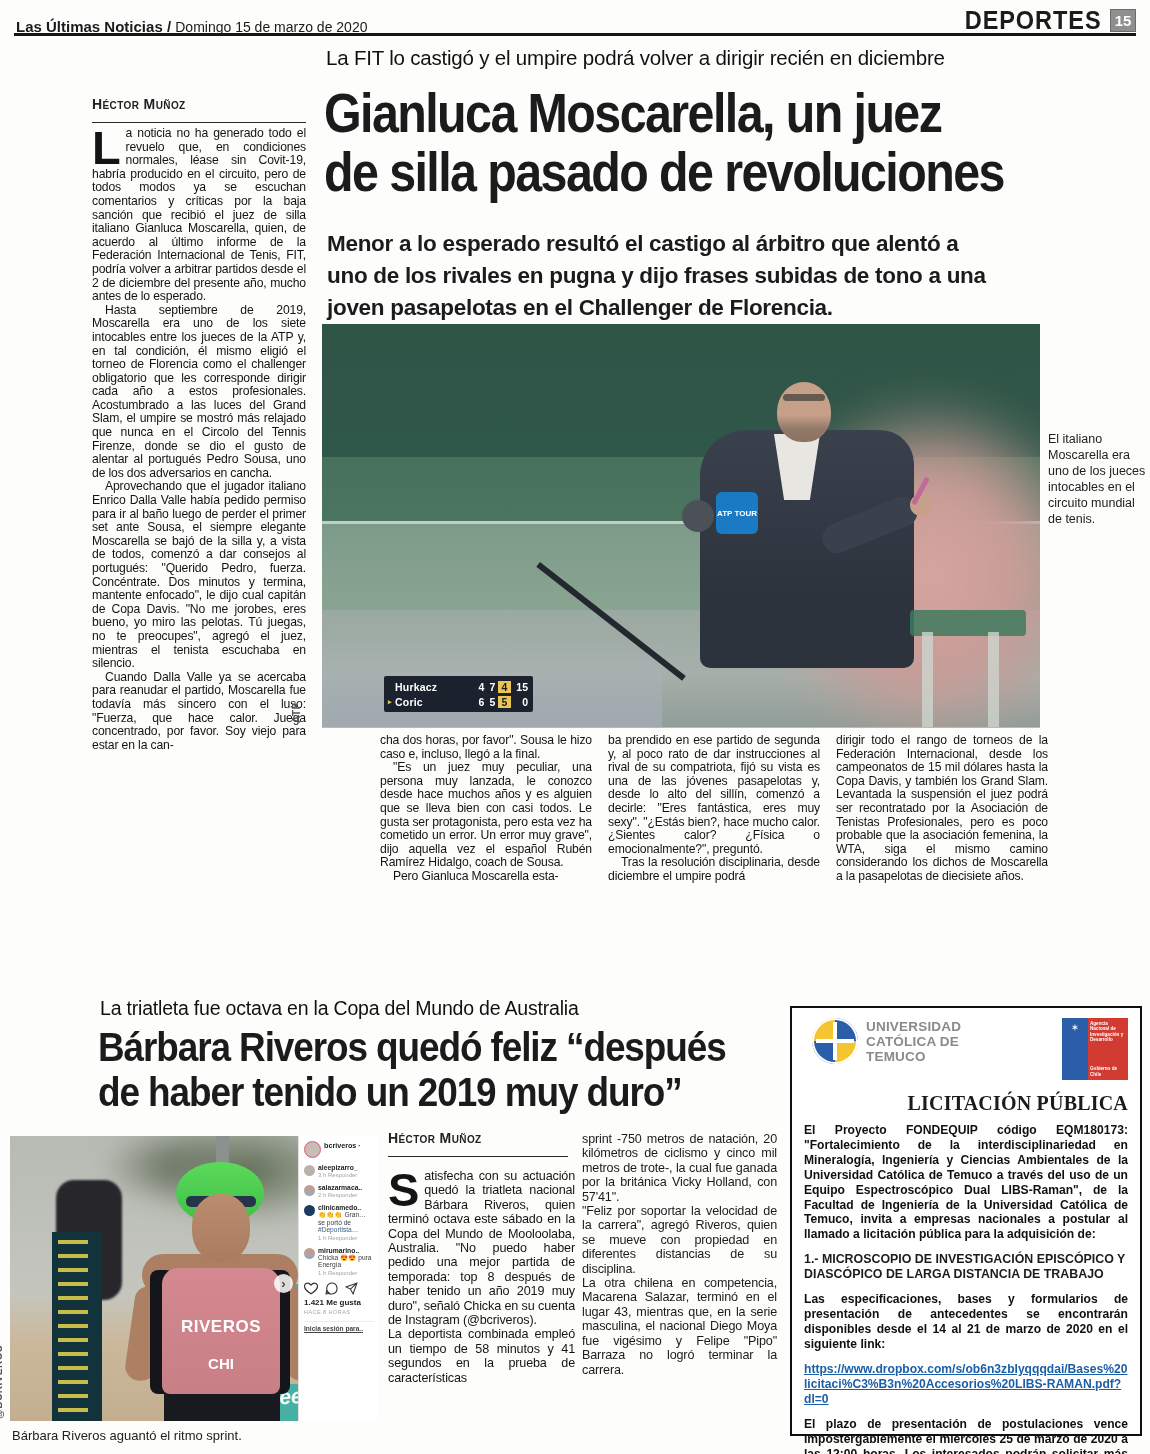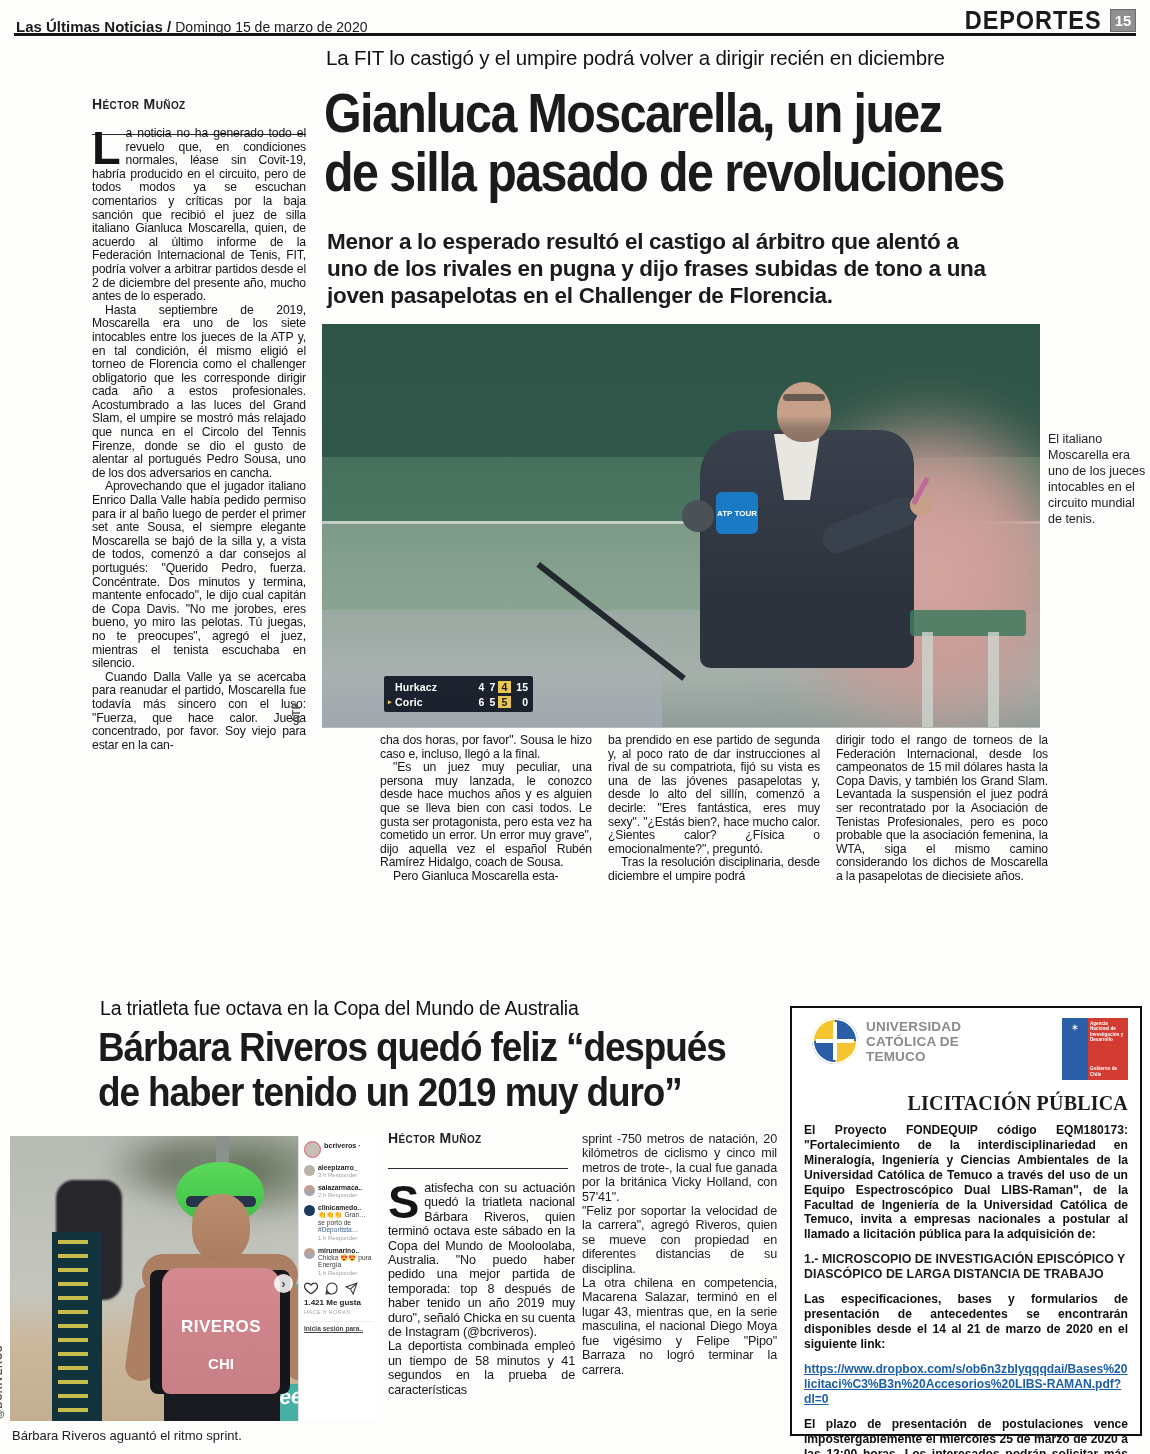--- a/index.html
+++ b/index.html
@@ -11,34 +11,34 @@
   .mh-left{font-size:15px;}
   .mh-paper{font-weight:bold;}
   .mh-date{font-weight:normal;font-size:14px;}
   .mh-right{display:flex;align-items:center;gap:8px;}
   .mh-section{font-weight:bold;font-size:25px;letter-spacing:1px;transform:scaleX(.94);transform-origin:right;}
   .mh-page{background:#8f8f8f;color:#fff;font-weight:bold;font-size:15px;width:24px;height:21px;display:flex;align-items:center;justify-content:center;border:1px solid #6b6b6b;}
   .rule-top{top:33px;left:14px;right:14px;height:3px;background:#161616;}
 
   
   .kicker{font-size:20.5px;letter-spacing:-.2px;color:#111;}
-  .byline{font-variant:small-caps;font-weight:bold;font-size:14px;letter-spacing:.4px;border-bottom:1.5px solid #2a2a2a;padding-bottom:22px;color:#222;}
+  .byline{font-variant:small-caps;font-weight:bold;font-size:14px;letter-spacing:.4px;border-bottom:1.5px solid #2a2a2a;padding-bottom:10px;color:#222;}
   .bodycol{font-size:12.2px;line-height:13.6px;text-align:justify;letter-spacing:-.15px;color:#141414;}
   .bodycol p{margin:0;text-indent:13px;}
   .bodycol p.first{text-indent:0;}
   .dropcap{float:left;font-weight:bold;font-size:47px;line-height:38px;padding:2px 5px 0 0;text-indent:0;}
   .caption{font-size:12.5px;line-height:16px;color:#222;}
   .photocredit{font-size:10px;font-weight:bold;color:#555;letter-spacing:.5px;transform:rotate(-90deg);transform-origin:left bottom;white-space:nowrap;}
 
   
   .a1-kicker{left:326px;top:46px;width:680px;}
   .a1-byline{left:92px;top:96px;width:214px;}
   .a1-leftcol{left:92px;top:127px;width:214px;height:818px;}
   .a1-h1{left:324px;top:84px;font-weight:bold;font-size:55px;line-height:59px;letter-spacing:-1.8px;white-space:nowrap;transform:scaleX(.88);transform-origin:left top;}
-  .a1-deck{left:327px;top:228px;width:660px;font-weight:bold;font-size:22.5px;line-height:27px;letter-spacing:-.3px;}
+  .a1-deck{left:327px;top:228px;width:660px;font-weight:bold;font-size:22.5px;line-height:32px;letter-spacing:-.3px;}
 
   .a1-photo{left:322px;top:324px;width:718px;height:403px;overflow:hidden;border-bottom:1px solid #b9b9b9;}
   .tp-bg{position:absolute;inset:0;background:linear-gradient(180deg,#2e5446 0%,#30584a 33%,#47715c 33%,#4a7560 49%,#7d9a88 49%,#8aa492 71%,#9aa9a1 71%,#a6b0ab 87%,#909d98 100%);}
   .tp-line{position:absolute;left:0;right:0;top:49%;height:3px;background:#d9dfda;opacity:.75;}
   .tp-pink{position:absolute;right:-60px;top:70px;width:340px;height:360px;background:radial-gradient(closest-side,#d7a7a1,#c89b96 55%,rgba(200,155,150,0));filter:blur(22px);}
   .tp-haze{position:absolute;left:0;bottom:0;width:340px;height:90px;background:linear-gradient(0deg,rgba(176,180,196,.55),rgba(176,180,196,0));}
   .ump-head{position:absolute;left:455px;top:58px;width:54px;height:60px;border-radius:50% 50% 46% 46%;background:linear-gradient(180deg,#c7a089 55%,#93796a 78%,#8b7262 100%);}
   .ump-glasses{position:absolute;left:461px;top:70px;width:42px;height:7px;border-radius:4px;background:#3c3a38;opacity:.7;}
   .ump-jacket{position:absolute;left:378px;top:106px;width:214px;height:238px;border-radius:46px 34px 10px 10px;background:linear-gradient(180deg,#39414d,#2d333d 70%);}
   .ump-shirt{position:absolute;left:452px;top:110px;width:46px;height:66px;background:#e7e6e1;clip-path:polygon(0 0,100% 0,78% 100%,22% 100%);}

